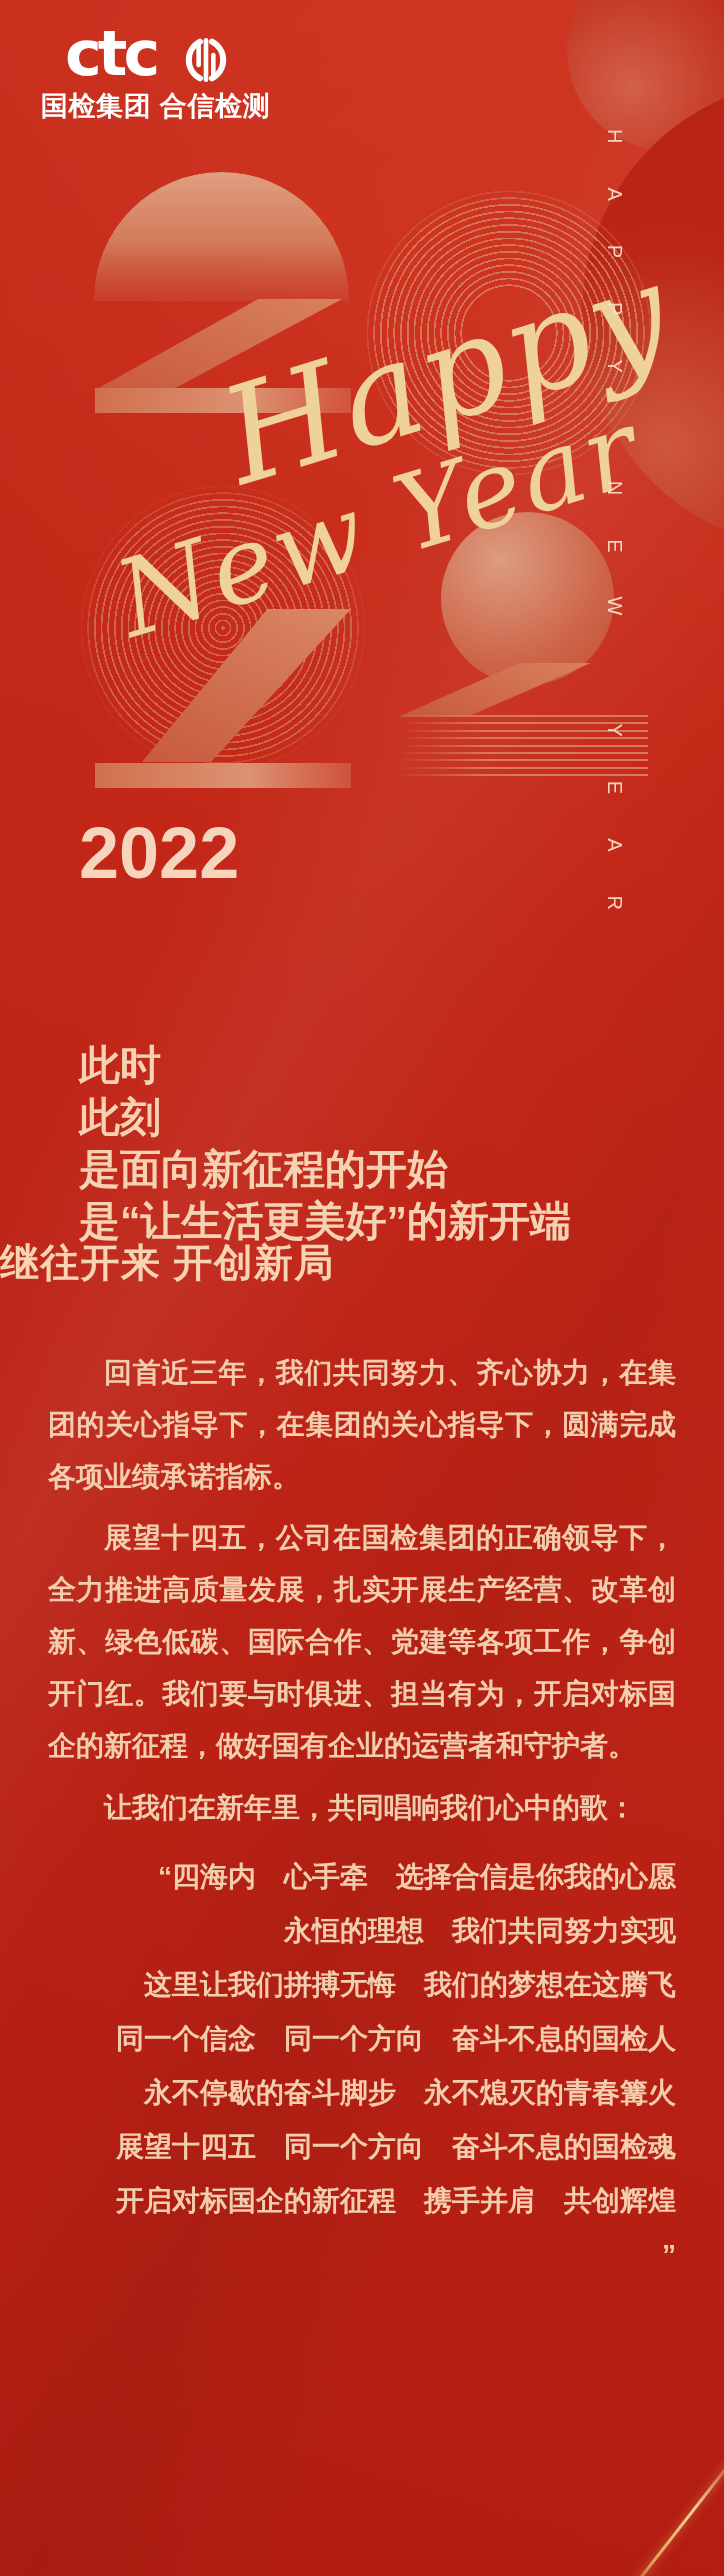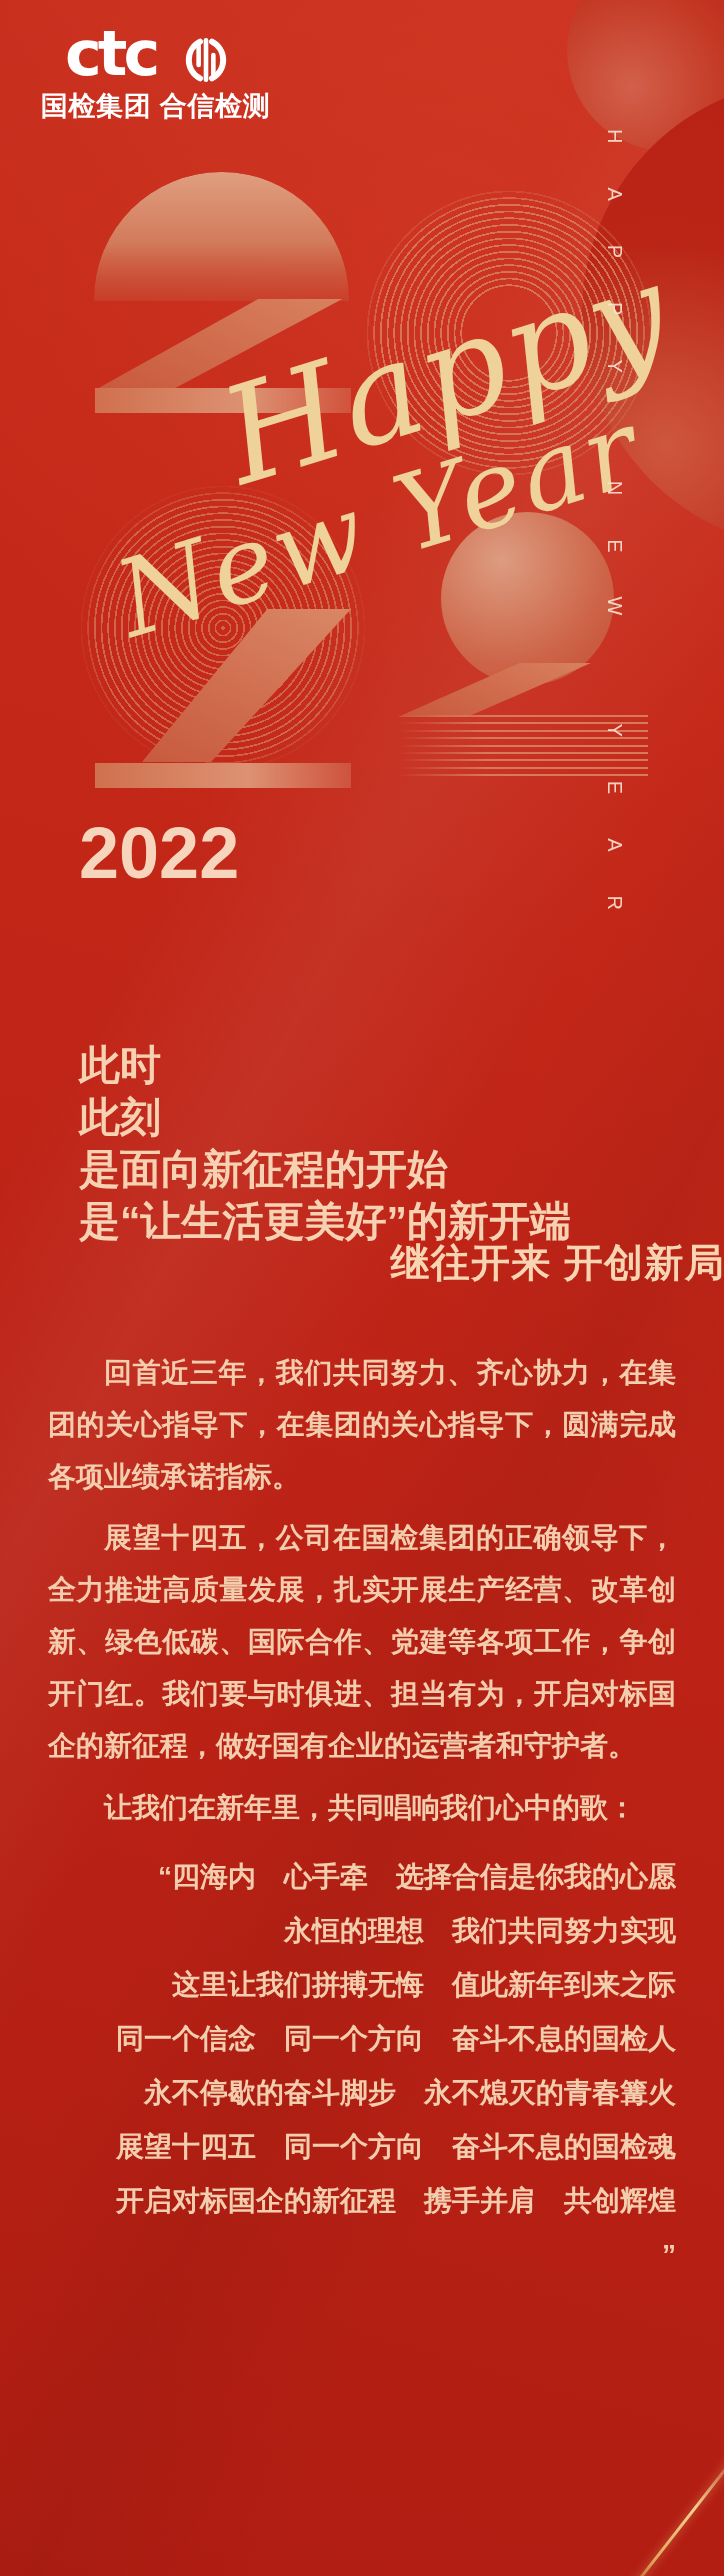--- a/index.html
+++ b/index.html
@@ -63,21 +63,21 @@
   .ctc-word{position:absolute;left:11px;top:-17.4px;font-family:"DejaVu Sans",sans-serif;
     font-weight:900;font-size:62px;letter-spacing:-4px;color:#fff;margin-left:12px;}
   .circle-logo{position:absolute;left:141px;top:3.4px;width:46px;height:46px;}
   .brand-labels{position:absolute;left:-1.3px;top:54px;font-size:27px;font-weight:800;
     letter-spacing:0.7px;white-space:pre;color:#fff;}
   
   .year-head{position:absolute;left:79px;top:817px;font-size:72px;font-weight:800;color:#f7d5bc;line-height:1;}
   .year-sub{position:absolute;left:76px;top:887px;font-size:56px;font-weight:800;color:#f7d5bc;letter-spacing:4px;line-height:1;}
   .intro{position:absolute;left:79px;top:1039px;font-size:41px;font-weight:700;color:#f6d2b3;line-height:52px;}
   .intro div{white-space:pre;}
-  .section-title{position:absolute;left:0;top:1242px;width:725px;text-align:right;
+  .section-title{position:absolute;left:0;top:1242px;width:725px;text-align:left;
     font-size:39px;font-weight:800;color:#f7d4b2;letter-spacing:1.3px;line-height:1.1;}
   .article{position:absolute;left:48px;top:1347px;width:628px;color:#f3ceae;
     font-size:28px;font-weight:700;line-height:52px;text-align:justify;}
   .article p{margin:0 0 9.4px 0;text-indent:2em;}
   .lyrics{margin-top:16px;line-height:54px;text-align:right;}
   .lyrics div{padding-left:48px;white-space:pre-wrap;}
   .lyrics div.hang{padding-left:23.5px;}
   
   .gold-line{position:absolute;left:574px;top:2524px;width:215px;height:3.4px;border-radius:2px;
     transform:rotate(-52deg);
@@ -140,21 +140,21 @@
 
   <div class="section-title">继往开来 开创新局</div>
 
   <div class="article">
     <p>回首近三年，我们共同努力、齐心协力，在集团的关心指导下，在集团的关心指导下，圆满完成各项业绩承诺指标。</p>
     <p>展望十四五，公司在国检集团的正确领导下，全力推进高质量发展，扎实开展生产经营、改革创新、绿色低碳、国际合作、党建等各项工作，争创开门红。我们要与时俱进、担当有为，开启对标国企的新征程，做好国有企业的运营者和守护者。</p>
     <p>让我们在新年里，共同唱响我们心中的歌：</p>
     <div class="lyrics">
       <div class="hang">“四海内　心手牵　选择合信是你我的心愿</div>
       <div>永恒的理想　我们共同努力实现</div>
-      <div>这里让我们拼搏无悔　值此新年到来之际</div>
+      <div>这里让我们拼搏无悔　我们的梦想在这腾飞</div>
       <div>同一个信念　同一个方向　奋斗不息的国检人</div>
       <div>永不停歇的奋斗脚步　永不熄灭的青春篝火</div>
       <div>展望十四五　同一个方向　奋斗不息的国检魂</div>
       <div>开启对标国企的新征程　携手并肩　共创辉煌 ”</div>
     </div>
   </div>
 
   <div class="gold-line"></div>
 
 </div>

